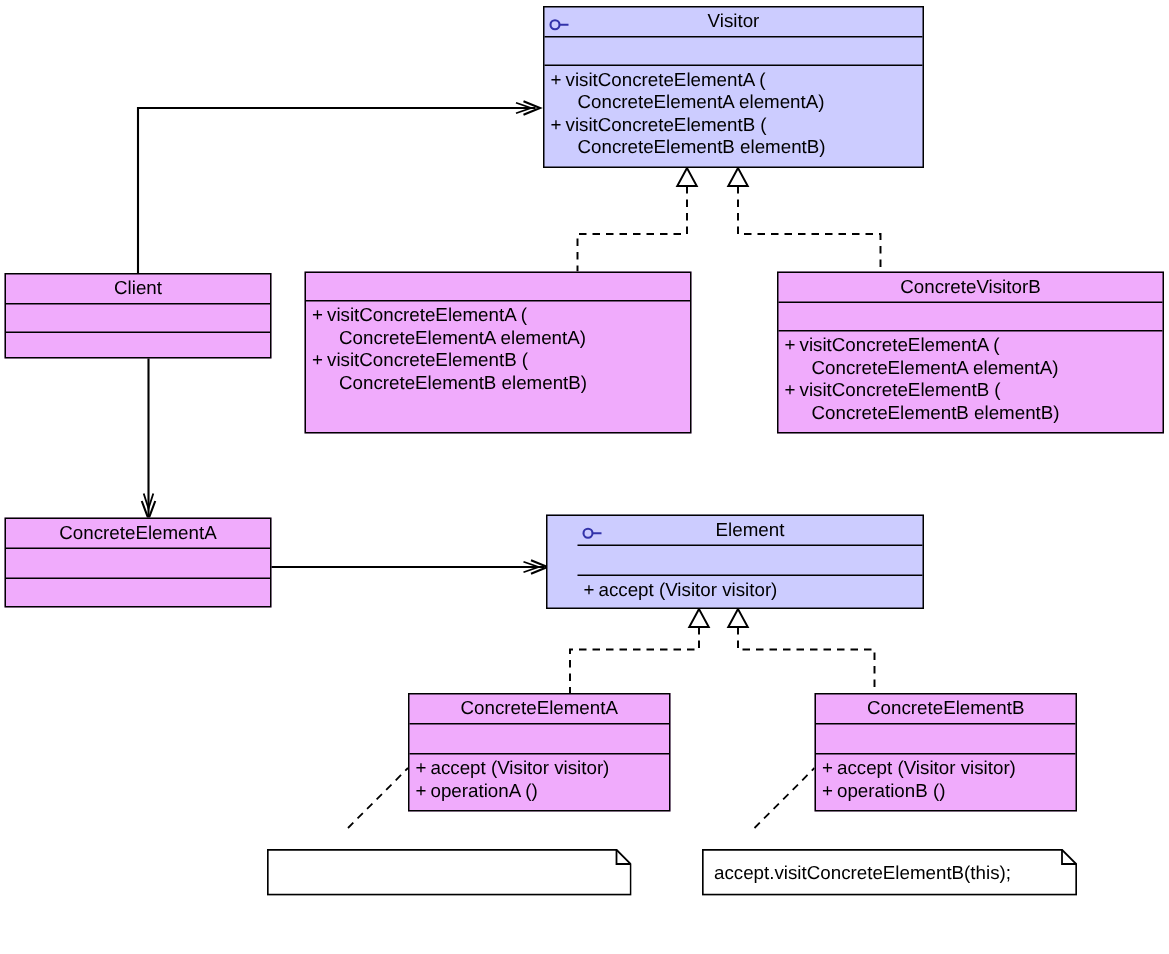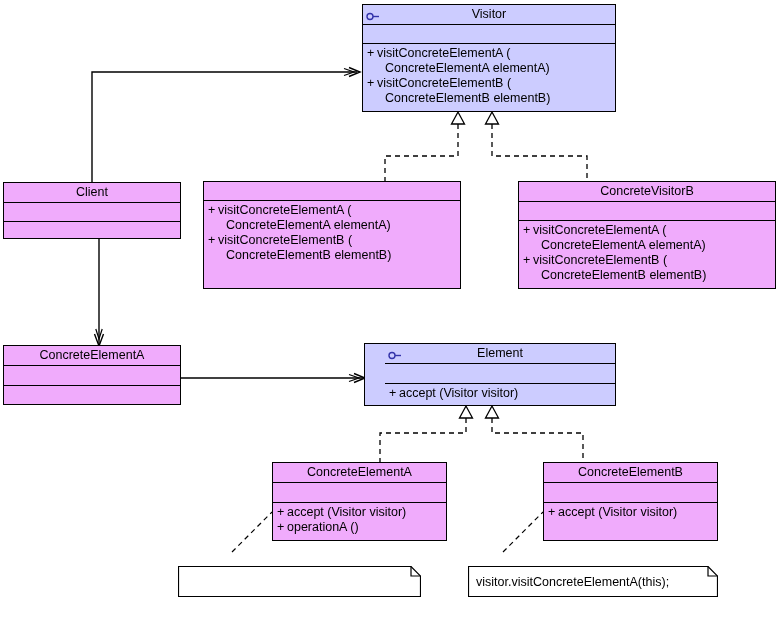--- a/index.html
+++ b/index.html
@@ -224,31 +224,34 @@
 
   <div class="uml-box" style="left:543px;top:462px;width:175px;height:79px;">
     <div class="compartment name-comp">
       <span>ConcreteElementB</span>
     </div>
     <div class="compartment attr-comp" style="height:20px;"></div>
     <div class="compartment ops-comp" style="padding-top:2px;">
       <div class="op-line">
         <span class="vis">+</span><span>accept (Visitor visitor)</span>
       </div>
+      <div class="op-line">
+        <span class="vis">+</span><span>operationB ()</span>
+      </div>
     </div>
   </div>
 
   <div class="note" style="left:178px;top:566px;width:243px;height:31px;">
     <svg width="243" height="31" viewBox="0 0 243 31" xmlns="http://www.w3.org/2000/svg" style="position:absolute;left:0;top:0;">
       <path d="M 0.5,0.5 L 233,0.5 L 242.5,10 L 242.5,30.5 L 0.5,30.5 Z" fill="#ffffff" stroke="#000000" stroke-width="1.2"></path>
       <path d="M 233,0.5 L 233,10 L 242.5,10" fill="none" stroke="#000000" stroke-width="1.2"></path>
     </svg>
   </div>
 
   <div class="note" style="left:468px;top:566px;width:250px;height:31px;">
     <svg width="250" height="31" viewBox="0 0 250 31" xmlns="http://www.w3.org/2000/svg" style="position:absolute;left:0;top:0;">
       <path d="M 0.5,0.5 L 240,0.5 L 249.5,10 L 249.5,30.5 L 0.5,30.5 Z" fill="#ffffff" stroke="#000000" stroke-width="1.2"></path>
       <path d="M 240,0.5 L 240,10 L 249.5,10" fill="none" stroke="#000000" stroke-width="1.2"></path>
     </svg>
-    <span class="note-text">visitor.visitConcreteElementA(this);</span>
+    <span class="note-text">accept.visitConcreteElementB(this);</span>
   </div>
 
 </div>
 
 </body></html>

